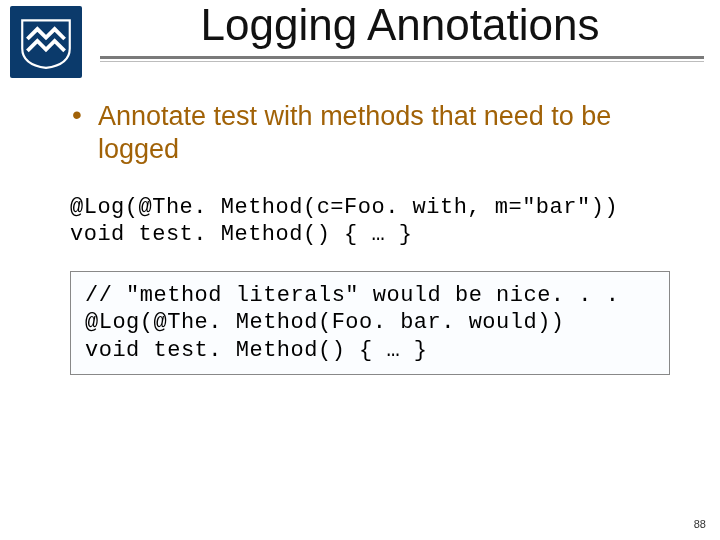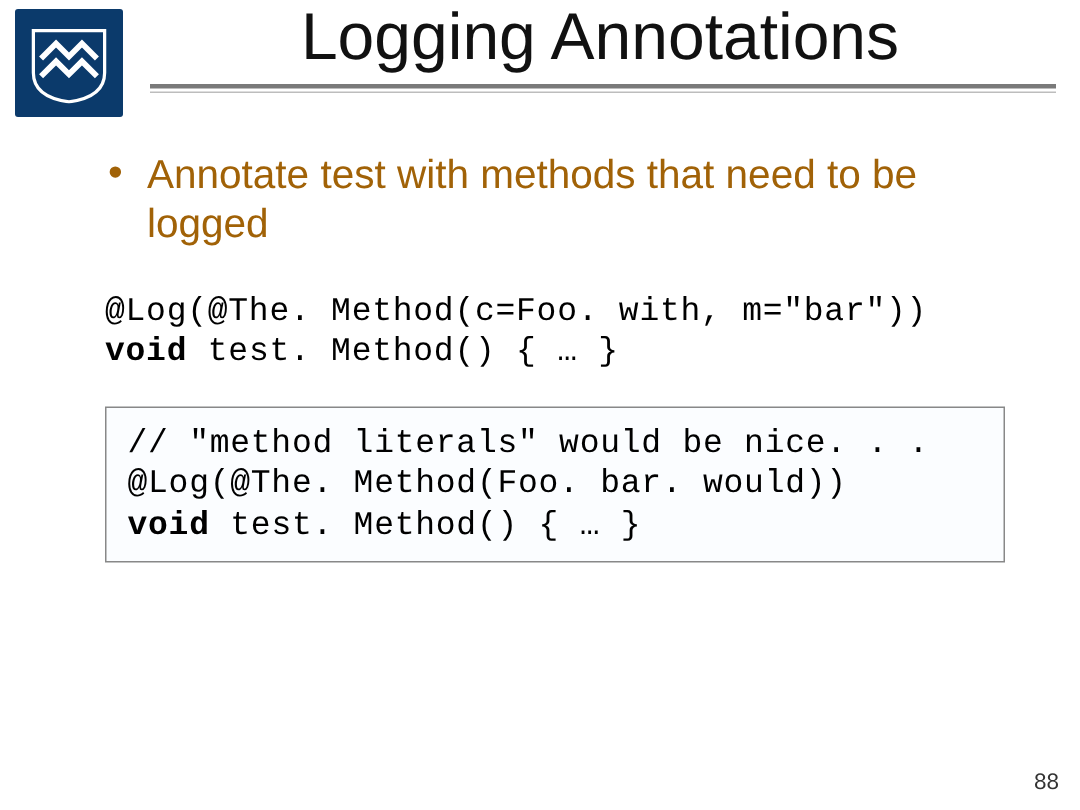--- a/index.html
+++ b/index.html
@@ -5,23 +5,23 @@
   html,body{margin:0;padding:0;width:720px;height:540px;background:#fff;font-family:Arial,Helvetica,sans-serif;overflow:hidden}
   .slide{position:relative;width:720px;height:540px}
   .logo{position:absolute;left:10px;top:6px;width:72px;height:72px;background:#0b3a6b;border-radius:2px;display:flex;align-items:center;justify-content:center}
   .title{position:absolute;left:100px;top:0;width:600px;text-align:center;font-size:44px;color:#111;}
   .rule1{position:absolute;left:100px;top:56px;width:604px;height:3px;background:#7a7a7a}
   .rule2{position:absolute;left:100px;top:61px;width:604px;height:1px;background:#bdbdbd}
   .body{position:absolute;left:70px;top:100px;width:600px}
   .bullet{font-size:27px;color:#a16207;line-height:1.22;margin-bottom:28px;padding-left:28px;position:relative}
   .bullet::before{content:"•";position:absolute;left:2px;top:-2px;font-size:28px}
   .code{font-family:"Courier New",Courier,monospace;font-size:22px;color:#000;line-height:1.25;margin-left:0;letter-spacing:0.5px}
-  .code .kw{font-weight:bold}
+  .code .kw{font-weight:normal}
   .box{margin-top:22px;border:1px solid #888;background:#fbfdff;padding:10px 14px}
-  .page-num{position:absolute;right:14px;bottom:10px;font-size:15px;color:#333}
+  .page-num{position:absolute;right:14px;bottom:10px;font-size:11px;color:#333}
 </style>
 </head>
 <body>
 
 <div class="slide">
 
   <div class="logo">
     <svg width="54" height="54" viewBox="0 0 100 100">
       <path d="M6 10 H94 V62 Q94 92 50 98 Q6 92 6 62 Z" fill="#0b3a6b" stroke="#fff" stroke-width="4"></path>
       <path d="M18 42 L34 26 L50 42 L66 26 L82 42" fill="none" stroke="#fff" stroke-width="7" stroke-linecap="square"></path>

